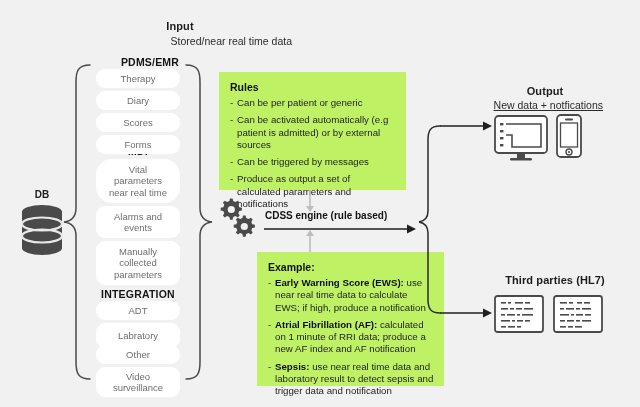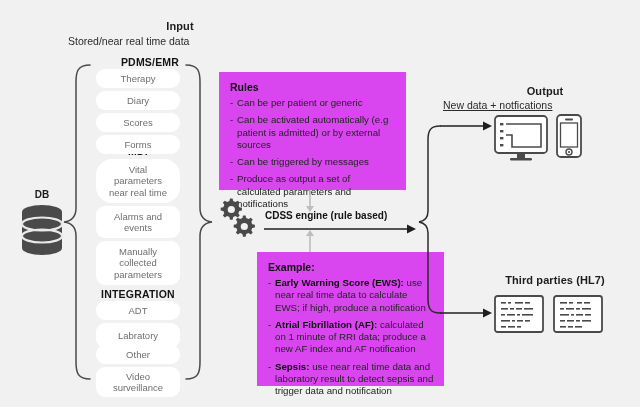--- a/index.html
+++ b/index.html
@@ -22,21 +22,21 @@
   
   .hdr-bold {
     font-weight: bold;
     font-size: 11px;
     text-align: center;
     color: #1c1c1c;
     letter-spacing: .1px;
   }
   .hdr-sub {
     font-size: 10.5px;
-    text-align: left;
+    text-align: right;
     color: #2b2b2b;
   }
   .col-head {
     font-weight: bold;
     font-size: 10.5px;
     text-align: center;
     color: #141414;
     letter-spacing: .2px;
   }
 
@@ -61,21 +61,21 @@
     font-weight: bold;
     font-size: 10px;
     color: #1c1c1c;
     text-align: center;
     width: 56px;
   }
   .db-cyl { width: 44px; height: 52px; }
 
   
   .panel {
-    background: #d946ef;
+    background: #bef264;
     box-sizing: border-box;
     padding: 9px 10px 9px 11px;
   }
   .panel-title {
     font-weight: bold;
     font-size: 10.5px;
     color: #101010;
     margin-bottom: 4px;
   }
   .bullets { font-size: 9.7px; line-height: 12.3px; color: #232323; }

